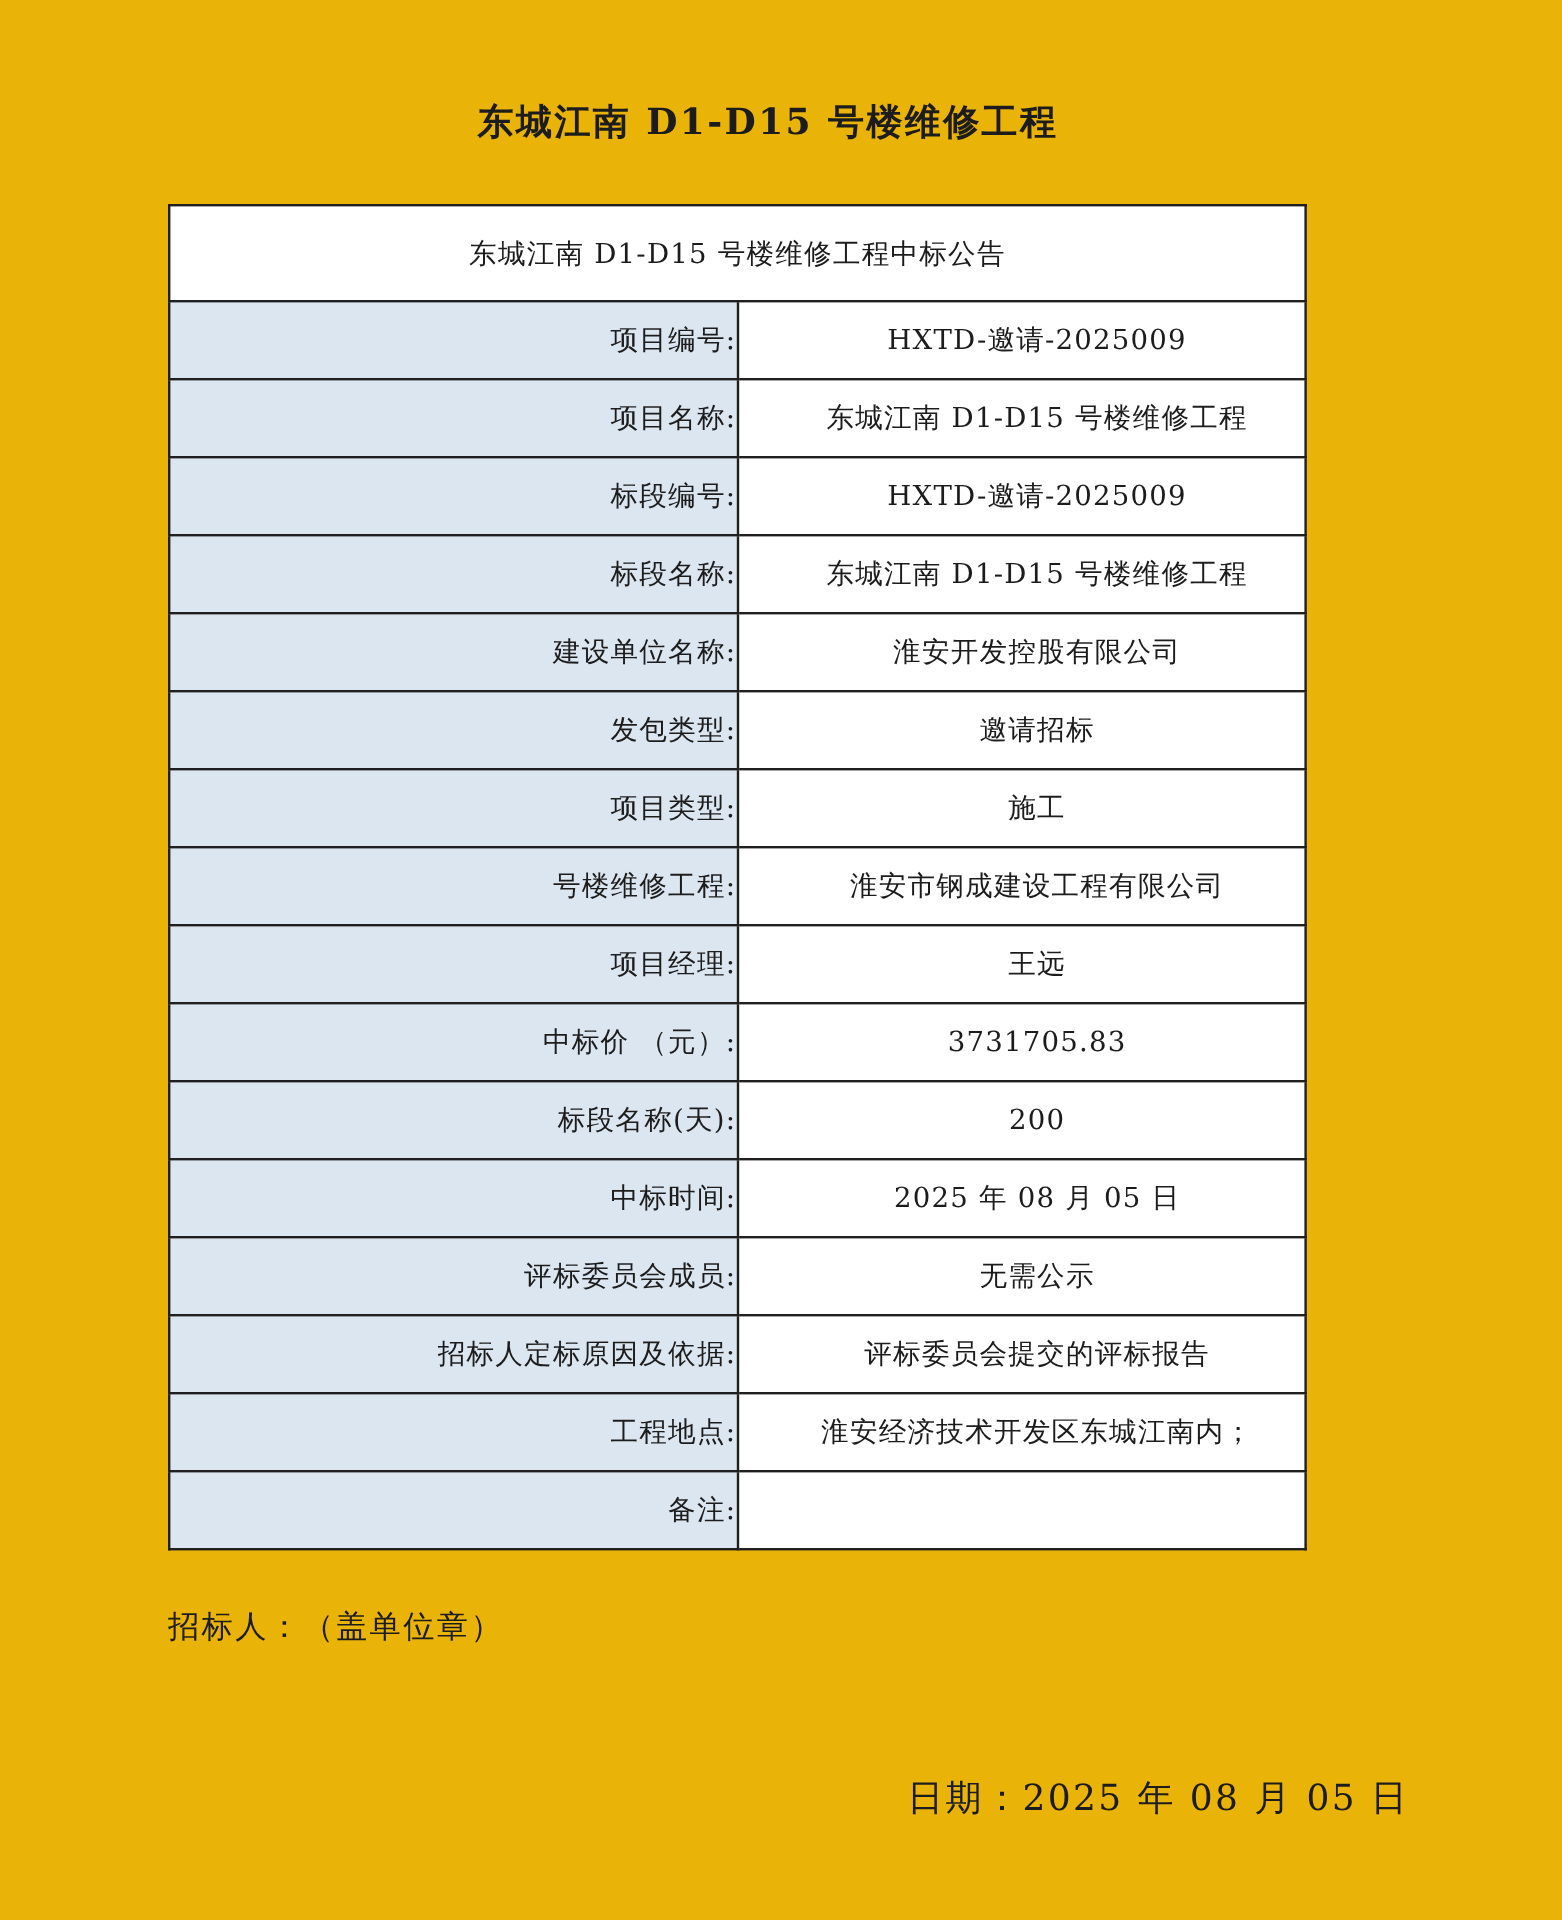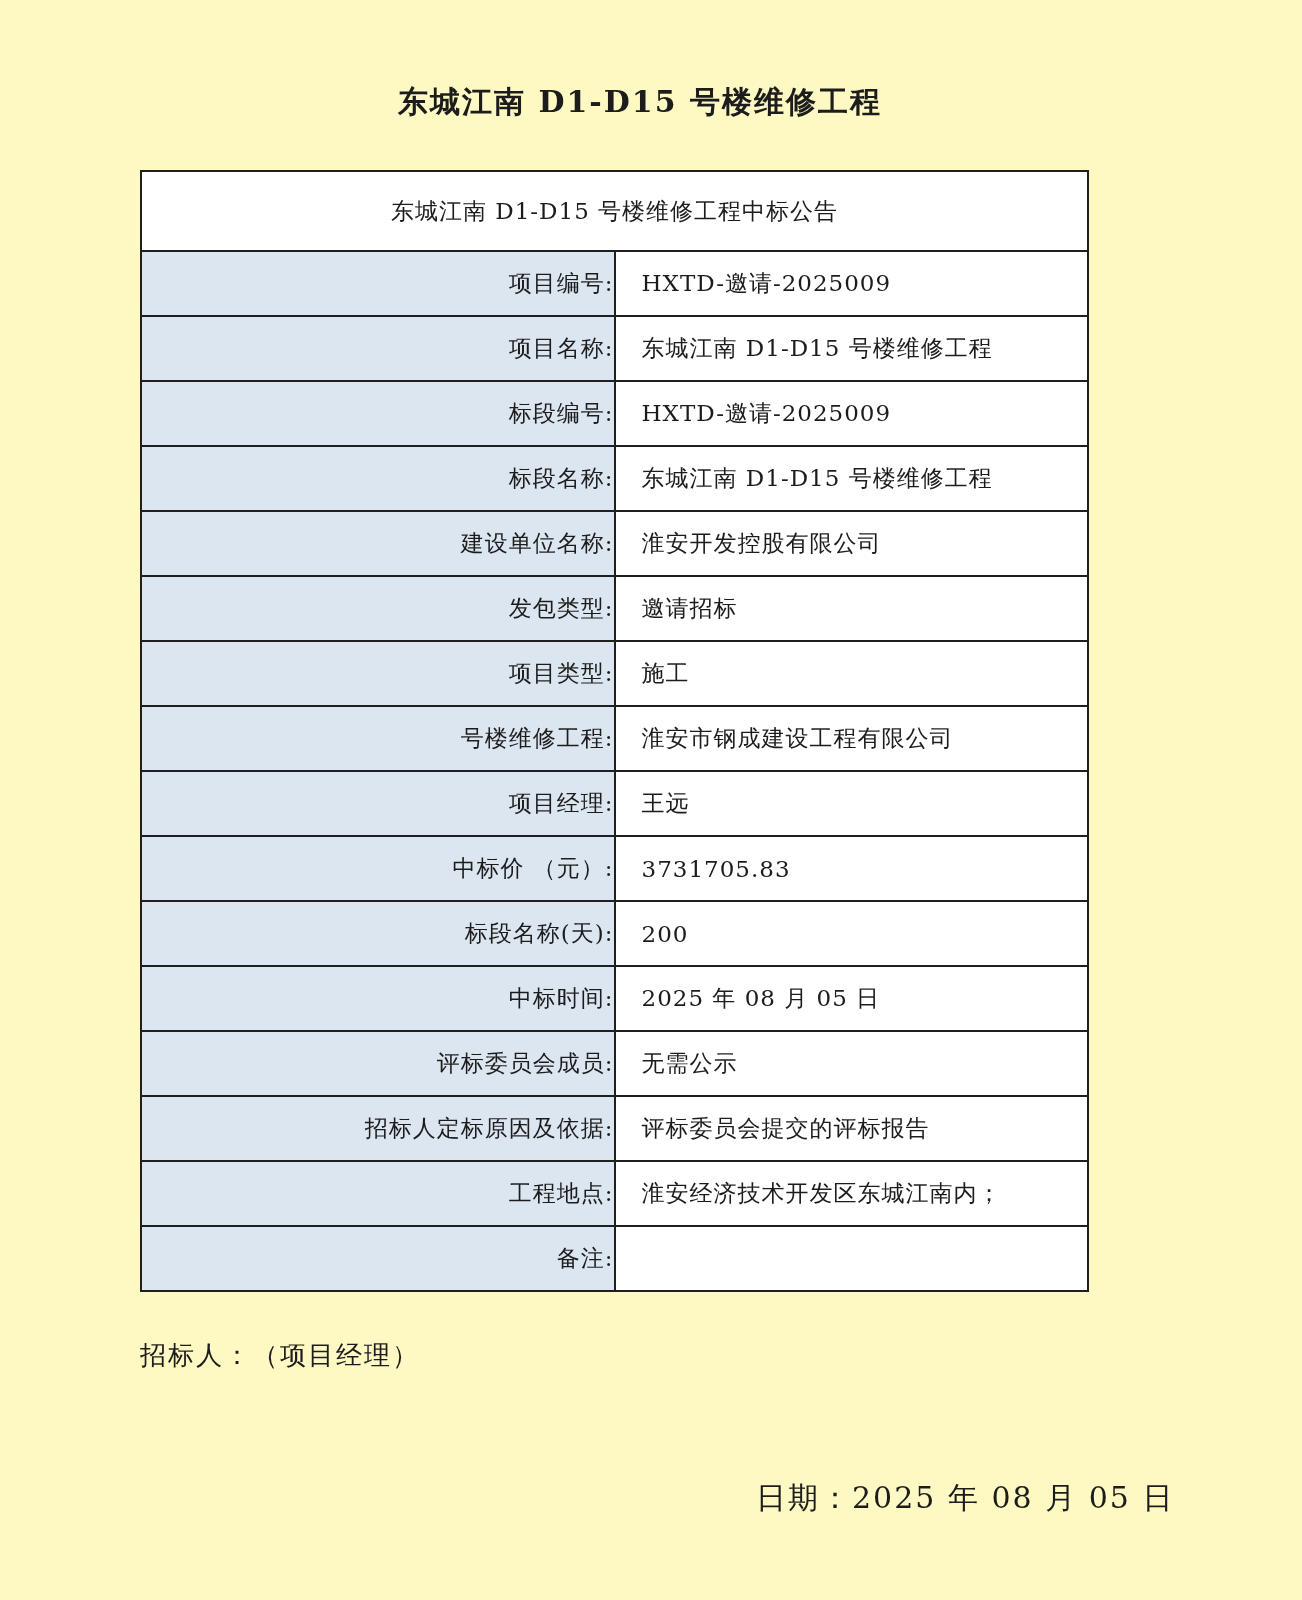--- a/index.html
+++ b/index.html
@@ -6,21 +6,21 @@
   html, body {
     width: 1302px;
     background: #ffffff;
     font-family: "DejaVu Serif", "Liberation Serif", serif;
     color: #1c1c1c;
   }
   .page {
     position: relative;
     width: 1302px;
     height: 1600px;
-    background: #fef9c3;
+    background: #eab308;
     overflow: hidden;
   }
   .doc-title {
     position: absolute;
     left: 140px;
     top: 82px;
     width: 1000px;
     text-align: center;
     font-size: 30px;
     font-weight: bold;
@@ -54,21 +54,21 @@
     height: 65px;
     background: #dce6f1;
     padding-left: 9px;
     text-align: right;
   }
   td.value-cell {
     width: 629px;
     height: 65px;
     background: #ffffff;
     padding-left: 26px;
-    text-align: left;
+    text-align: center;
   }
   .bidder-line {
     position: absolute;
     left: 140px;
     top: 1338px;
     font-size: 26px;
     letter-spacing: 2px;
   }
   .date-line {
     position: absolute;
@@ -150,17 +150,17 @@
         <td class="label-cell">工程地点:</td>
         <td class="value-cell">淮安经济技术开发区东城江南内；</td>
       </tr>
       <tr>
         <td class="label-cell">备注:</td>
         <td class="value-cell"></td>
       </tr>
     </tbody>
   </table>
 
-  <div class="bidder-line">招标人：（项目经理）</div>
+  <div class="bidder-line">招标人：（盖单位章）</div>
 
   <div class="date-line">日期：2025 年 08 月 05 日</div>
 
 </div>
 
 </body></html>

